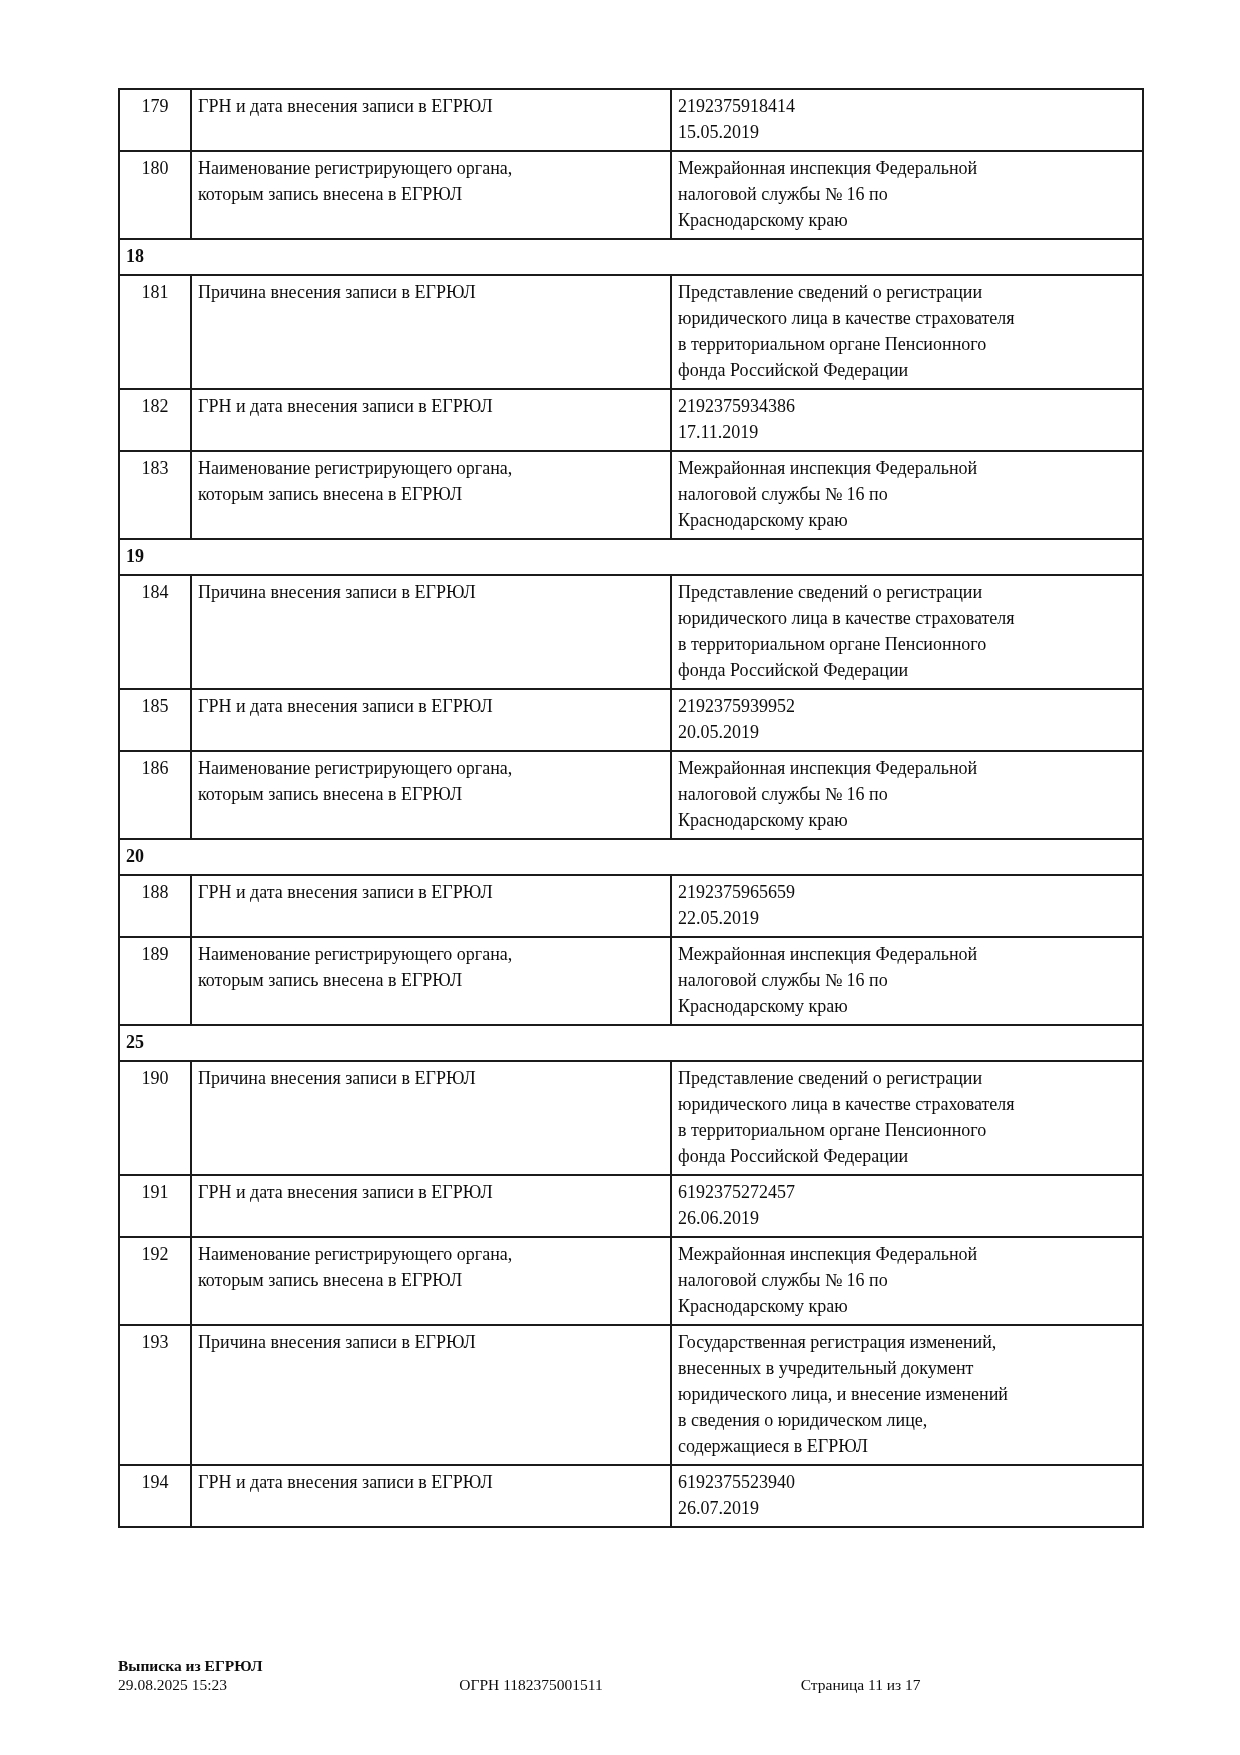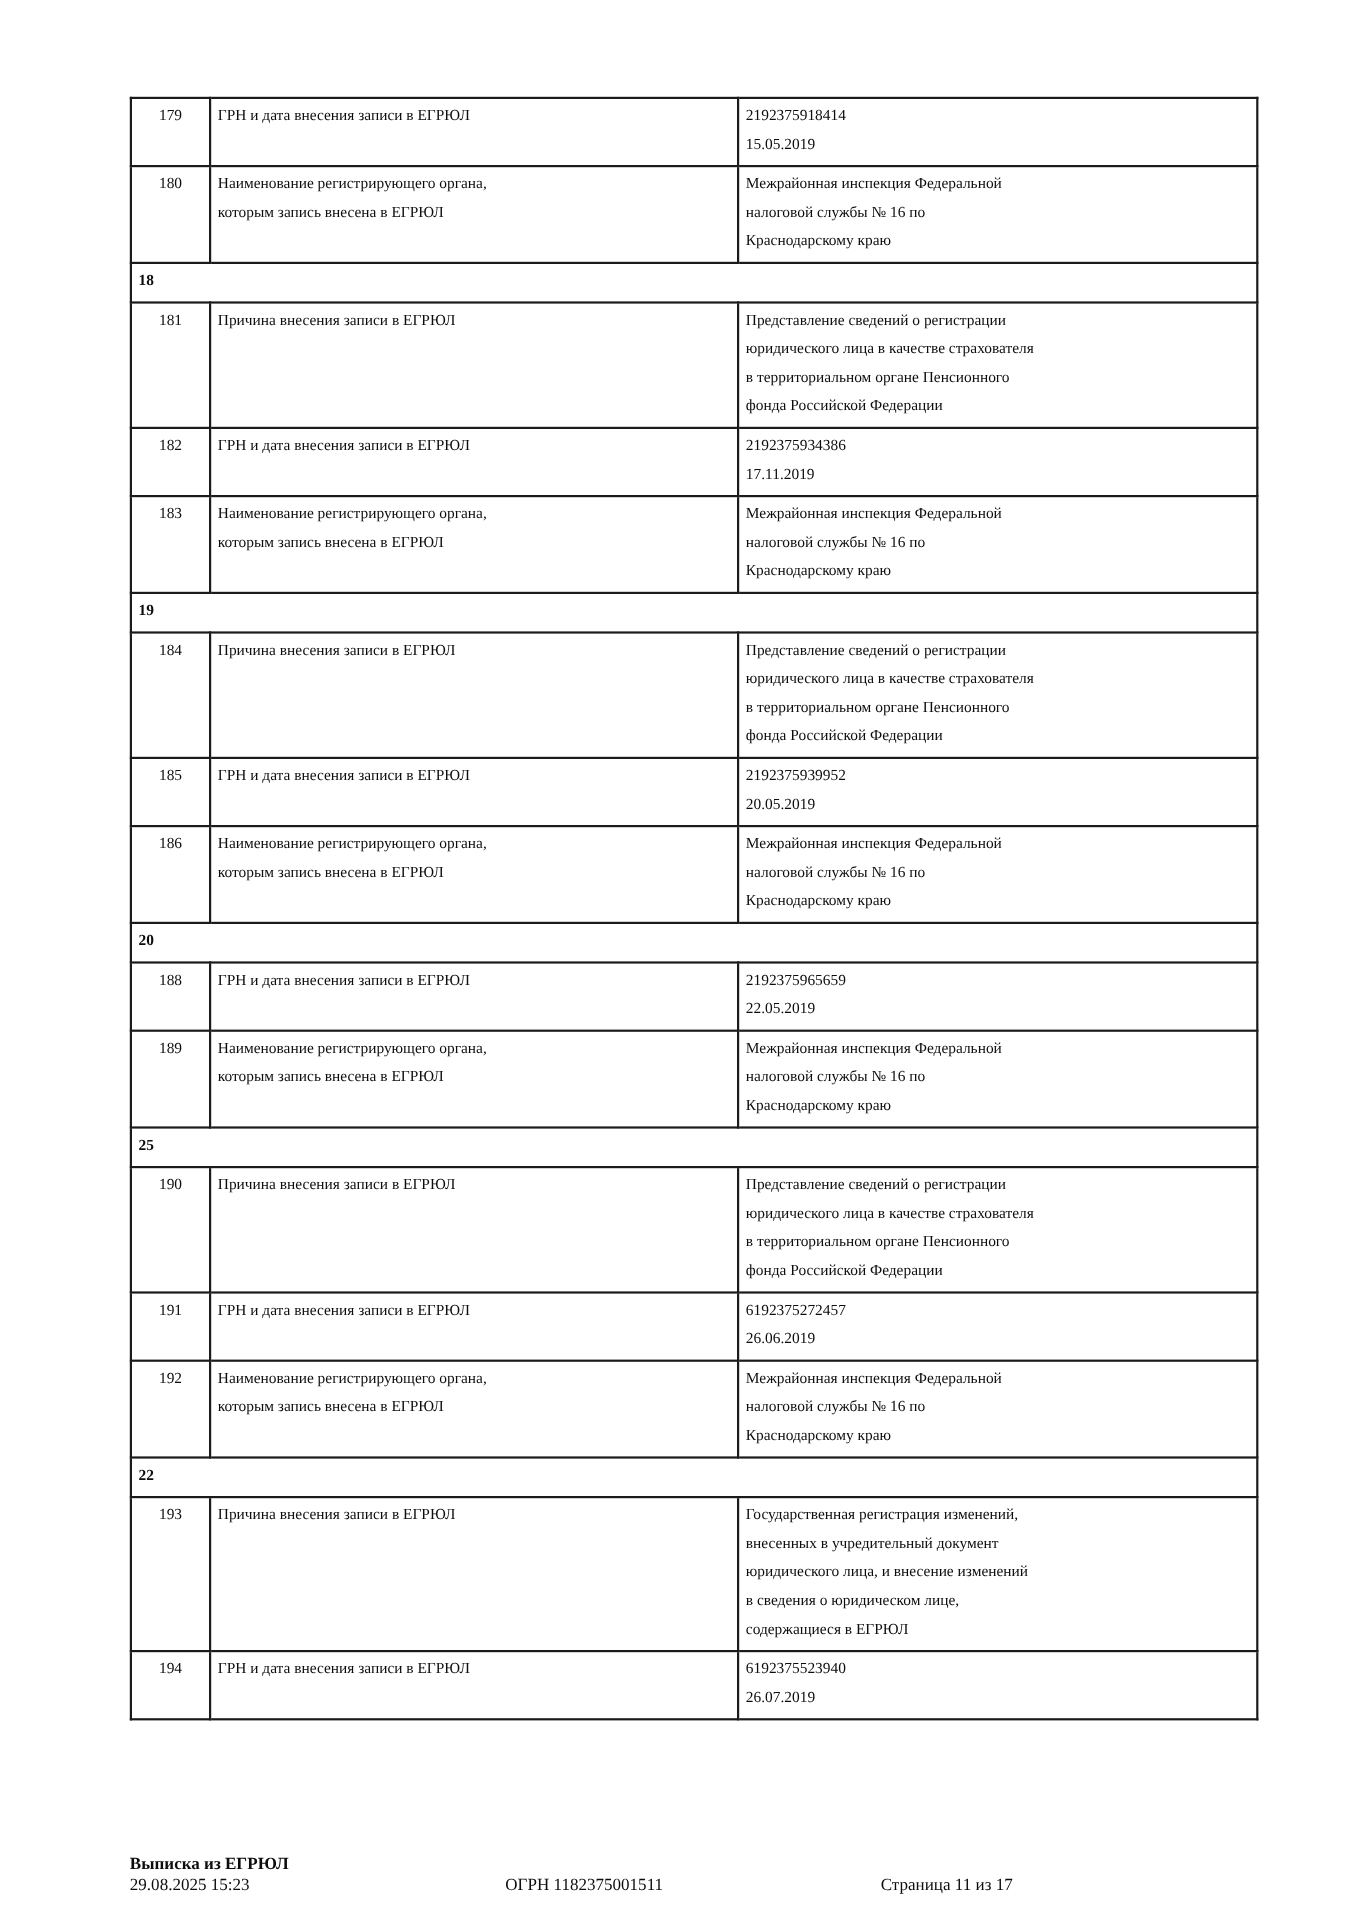--- a/index.html
+++ b/index.html
@@ -18,21 +18,21 @@
   .doc-table {
     position: absolute;
     left: 118px;
     top: 88px;
     width: 1024px;
     border-collapse: collapse;
     table-layout: fixed;
   }
   .doc-table td {
     border: 2px solid #1b1b1b;
-    font-size: 14px;
+    font-size: 18px;
     line-height: 26px;
     vertical-align: top;
     padding: 3px 6px 5px 6px;
     white-space: pre-line;
     word-wrap: break-word;
   }
   .doc-table td.cell-num {
     text-align: center;
     padding-left: 2px;
     padding-right: 2px;
@@ -50,21 +50,21 @@
     position: absolute;
     left: 118px;
     width: 1024px;
     top: 1656px;
     display: grid;
     grid-template-columns: 1fr 1fr 1fr;
     align-items: end;
     font-size: 15.5px;
     line-height: 19px;
   }
-  .footer-left  { text-align: left; margin-top: 29px; }
+  .footer-left  { text-align: left; }
   .footer-left .footer-title { font-weight: bold; }
   .footer-center { text-align: left; }
   .footer-right  { }
 </style>
 </head>
 <body>
 
 <table class="doc-table">
   <colgroup>
     <col class="col-num">
@@ -170,23 +170,20 @@
         <td class="cell-value">6192375272457
 26.06.2019</td>
       </tr>
       <tr>
         <td class="cell-num">192</td>
         <td class="cell-label">Наименование регистрирующего органа,
 которым запись внесена в ЕГРЮЛ</td>
         <td class="cell-value">Межрайонная инспекция Федеральной
 налоговой службы № 16 по
 Краснодарскому краю</td>
-      </tr>
-      <tr>
-        <td colspan="3" class="cell-section">22</td>
       </tr>
       <tr>
         <td class="cell-num">193</td>
         <td class="cell-label">Причина внесения записи в ЕГРЮЛ</td>
         <td class="cell-value">Государственная регистрация изменений,
 внесенных в учредительный документ
 юридического лица, и внесение изменений
 в сведения о юридическом лице,
 содержащиеся в ЕГРЮЛ</td>
       </tr>

